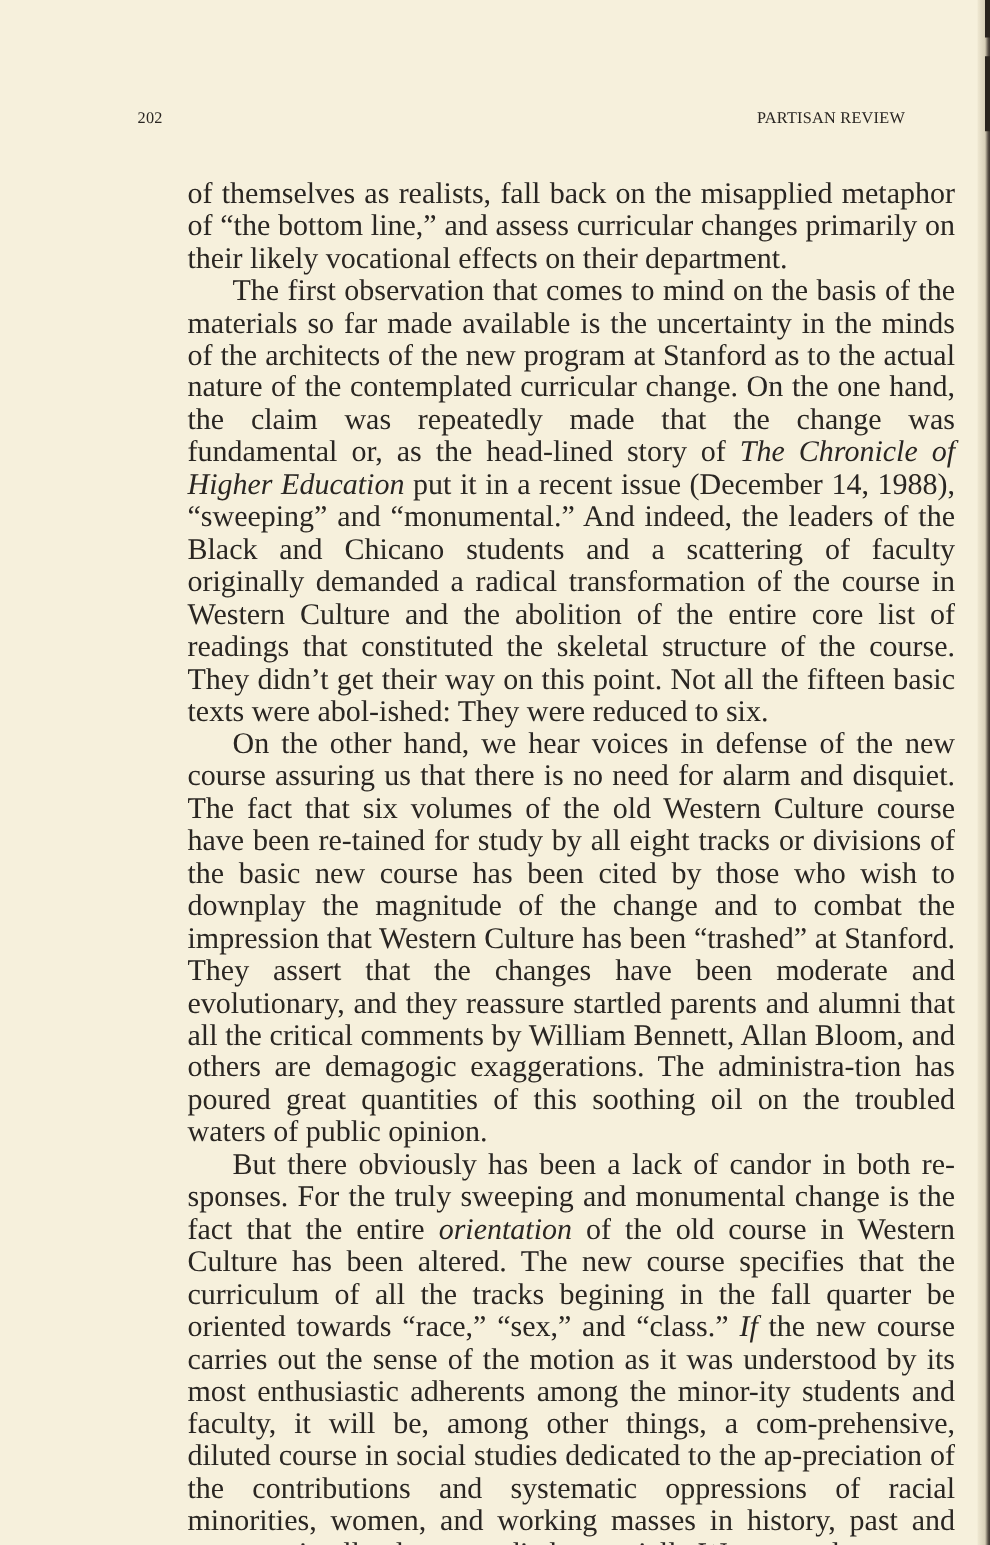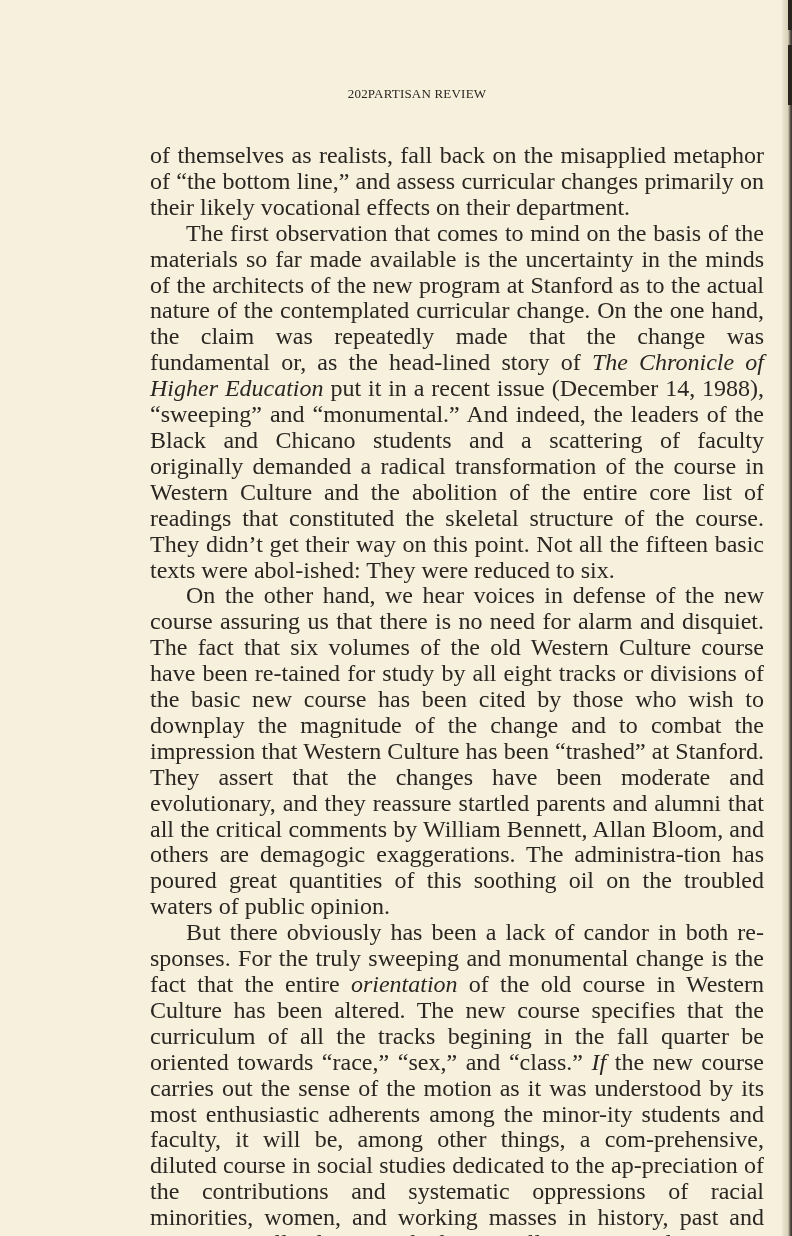--- a/index.html
+++ b/index.html
@@ -10,21 +10,21 @@
     font-family:"Liberation Serif", "DejaVu Serif", serif;
     color:#2a2622;
   }
   .page-edge {
     position:absolute; right:0; top:0; width:10px; height:1236px;
     background:linear-gradient(to right, #efe8d2, #d8d0b8 60%, #5a5248 85%, #3a332c);
   }
   .edge-mark { position:absolute; right:0; width:4px; background:#2a241e; }
   .header {
     position:absolute; top:86px; left:110px; width:614px;
-    display:flex; justify-content:center;
+    display:flex; justify-content:space-between;
     font-size:13px; letter-spacing:0.2px;
   }
   .body-text {
     position:absolute; top:143px; left:110px; width:614px;
     font-size:24px; line-height:25.9px; text-align:justify;margin-left:40px;
   }
   .body-text p { margin:0; text-indent:36px; }
   .body-text p.cont { text-indent:0; }
   i { }
 </style>

